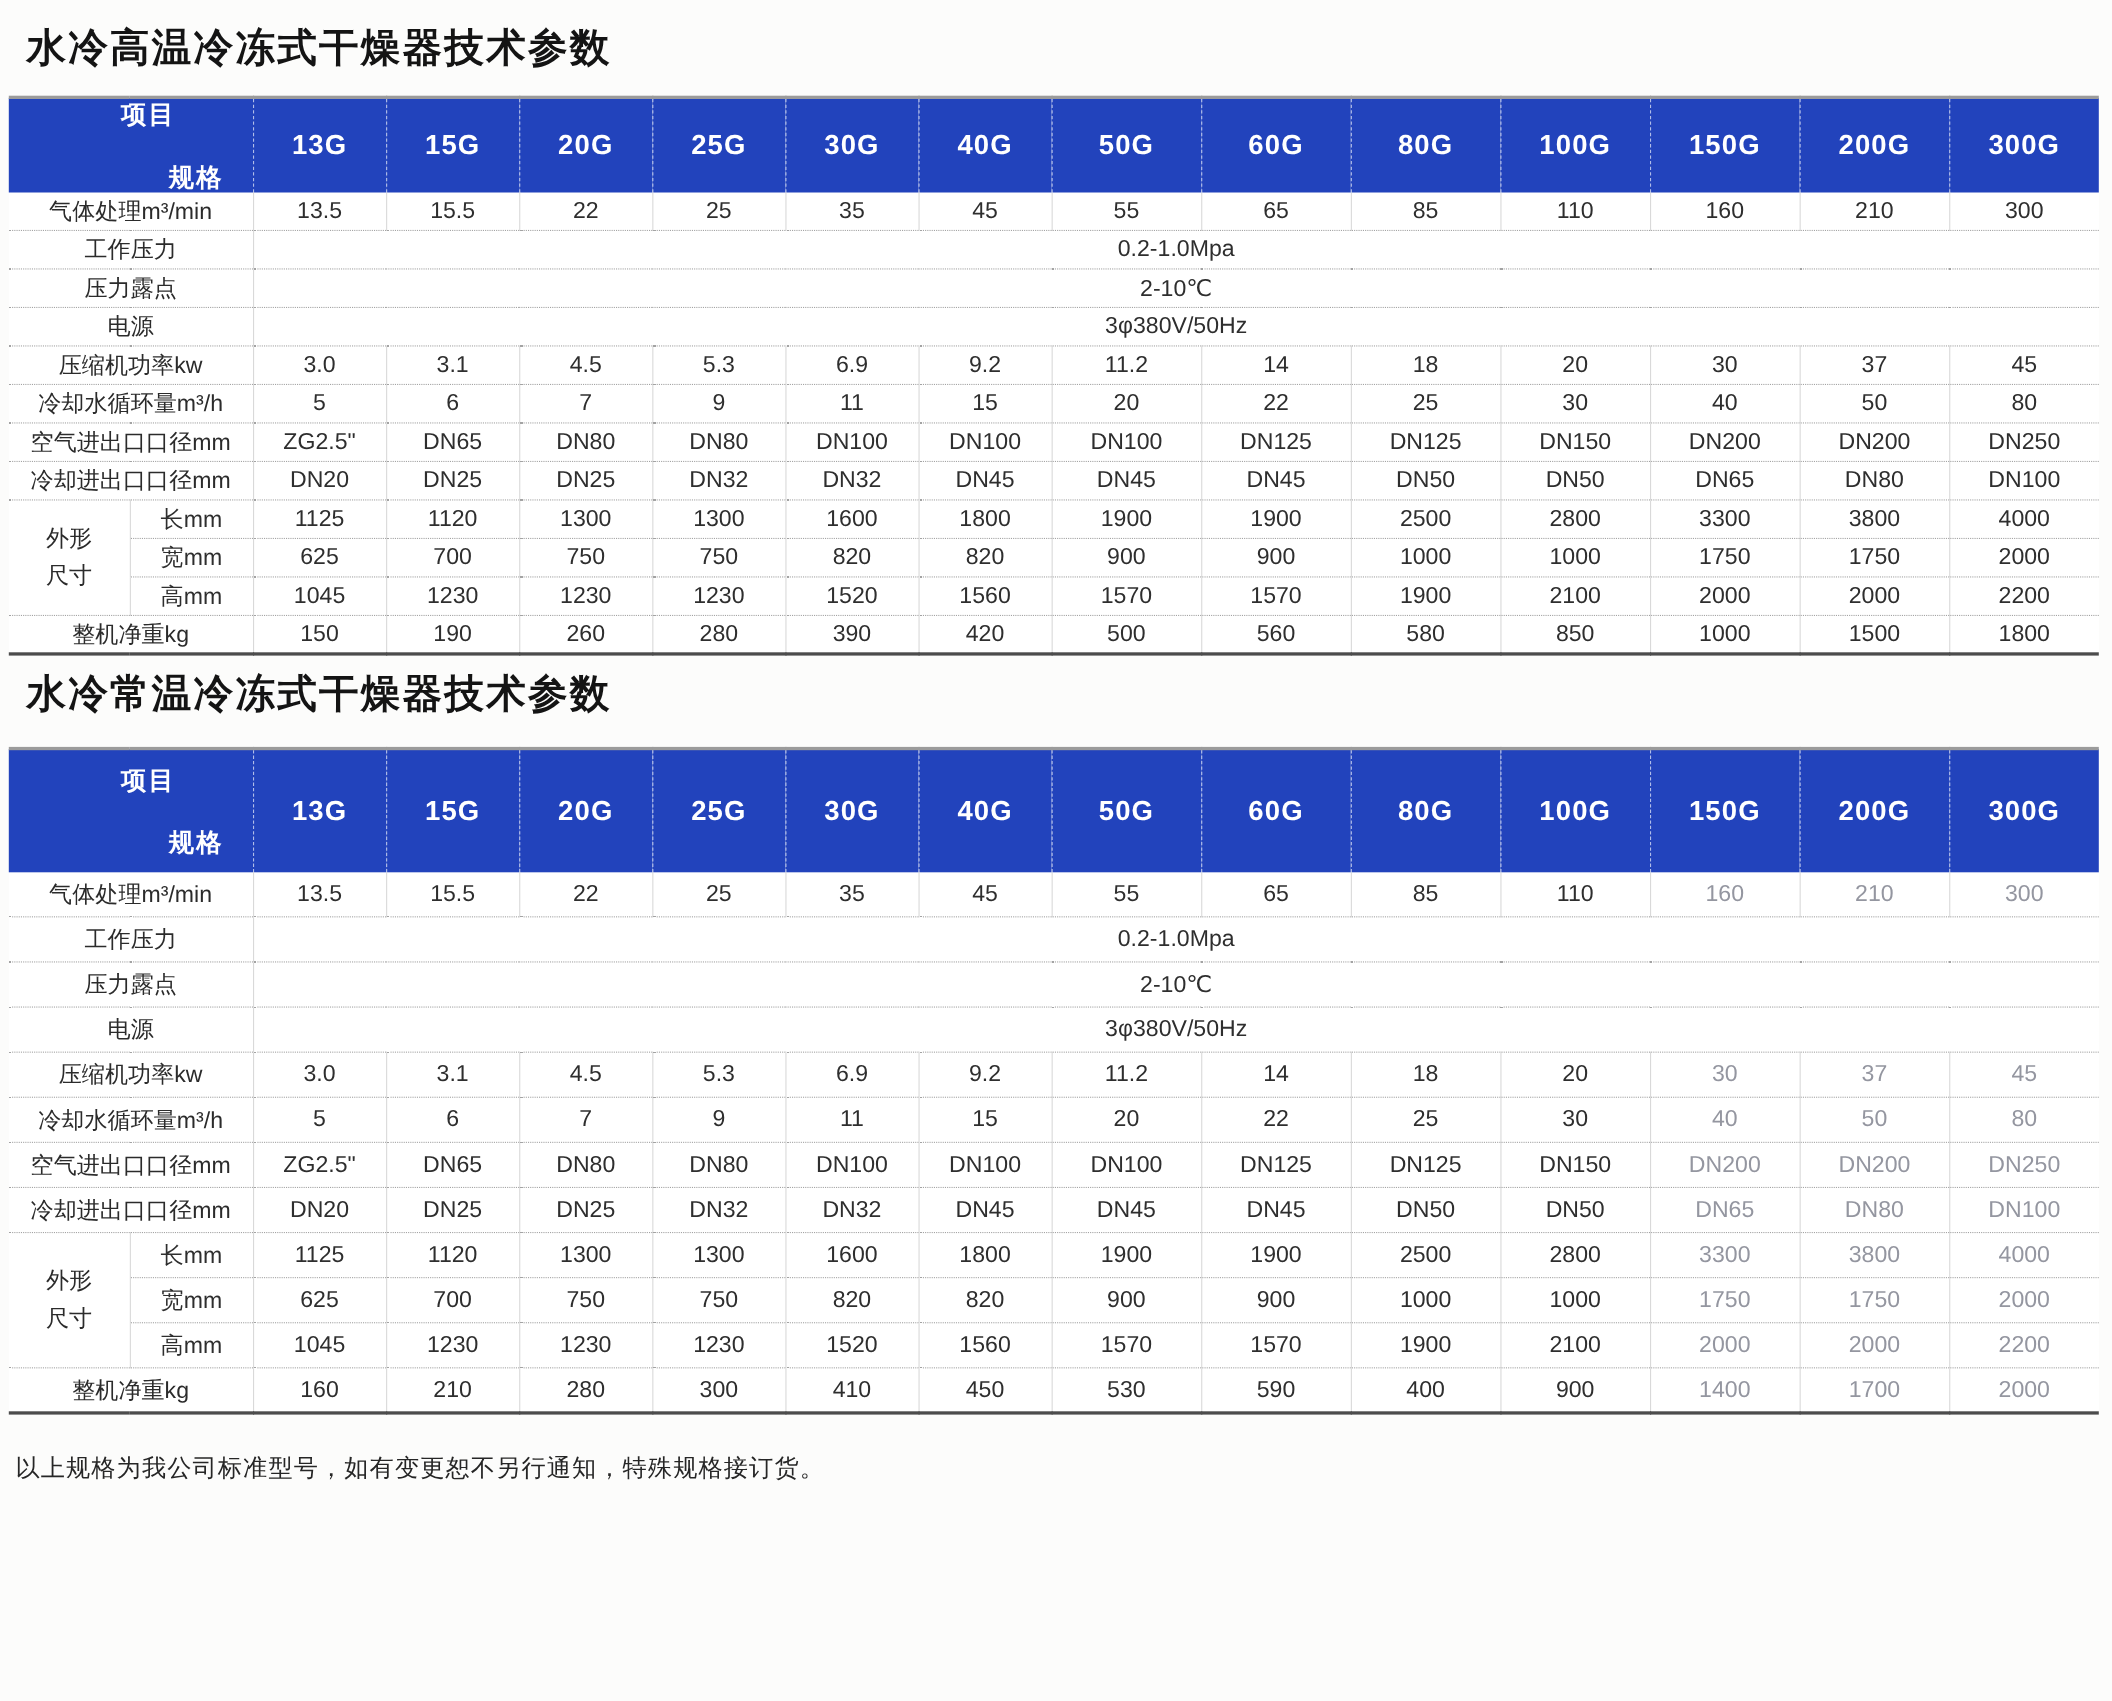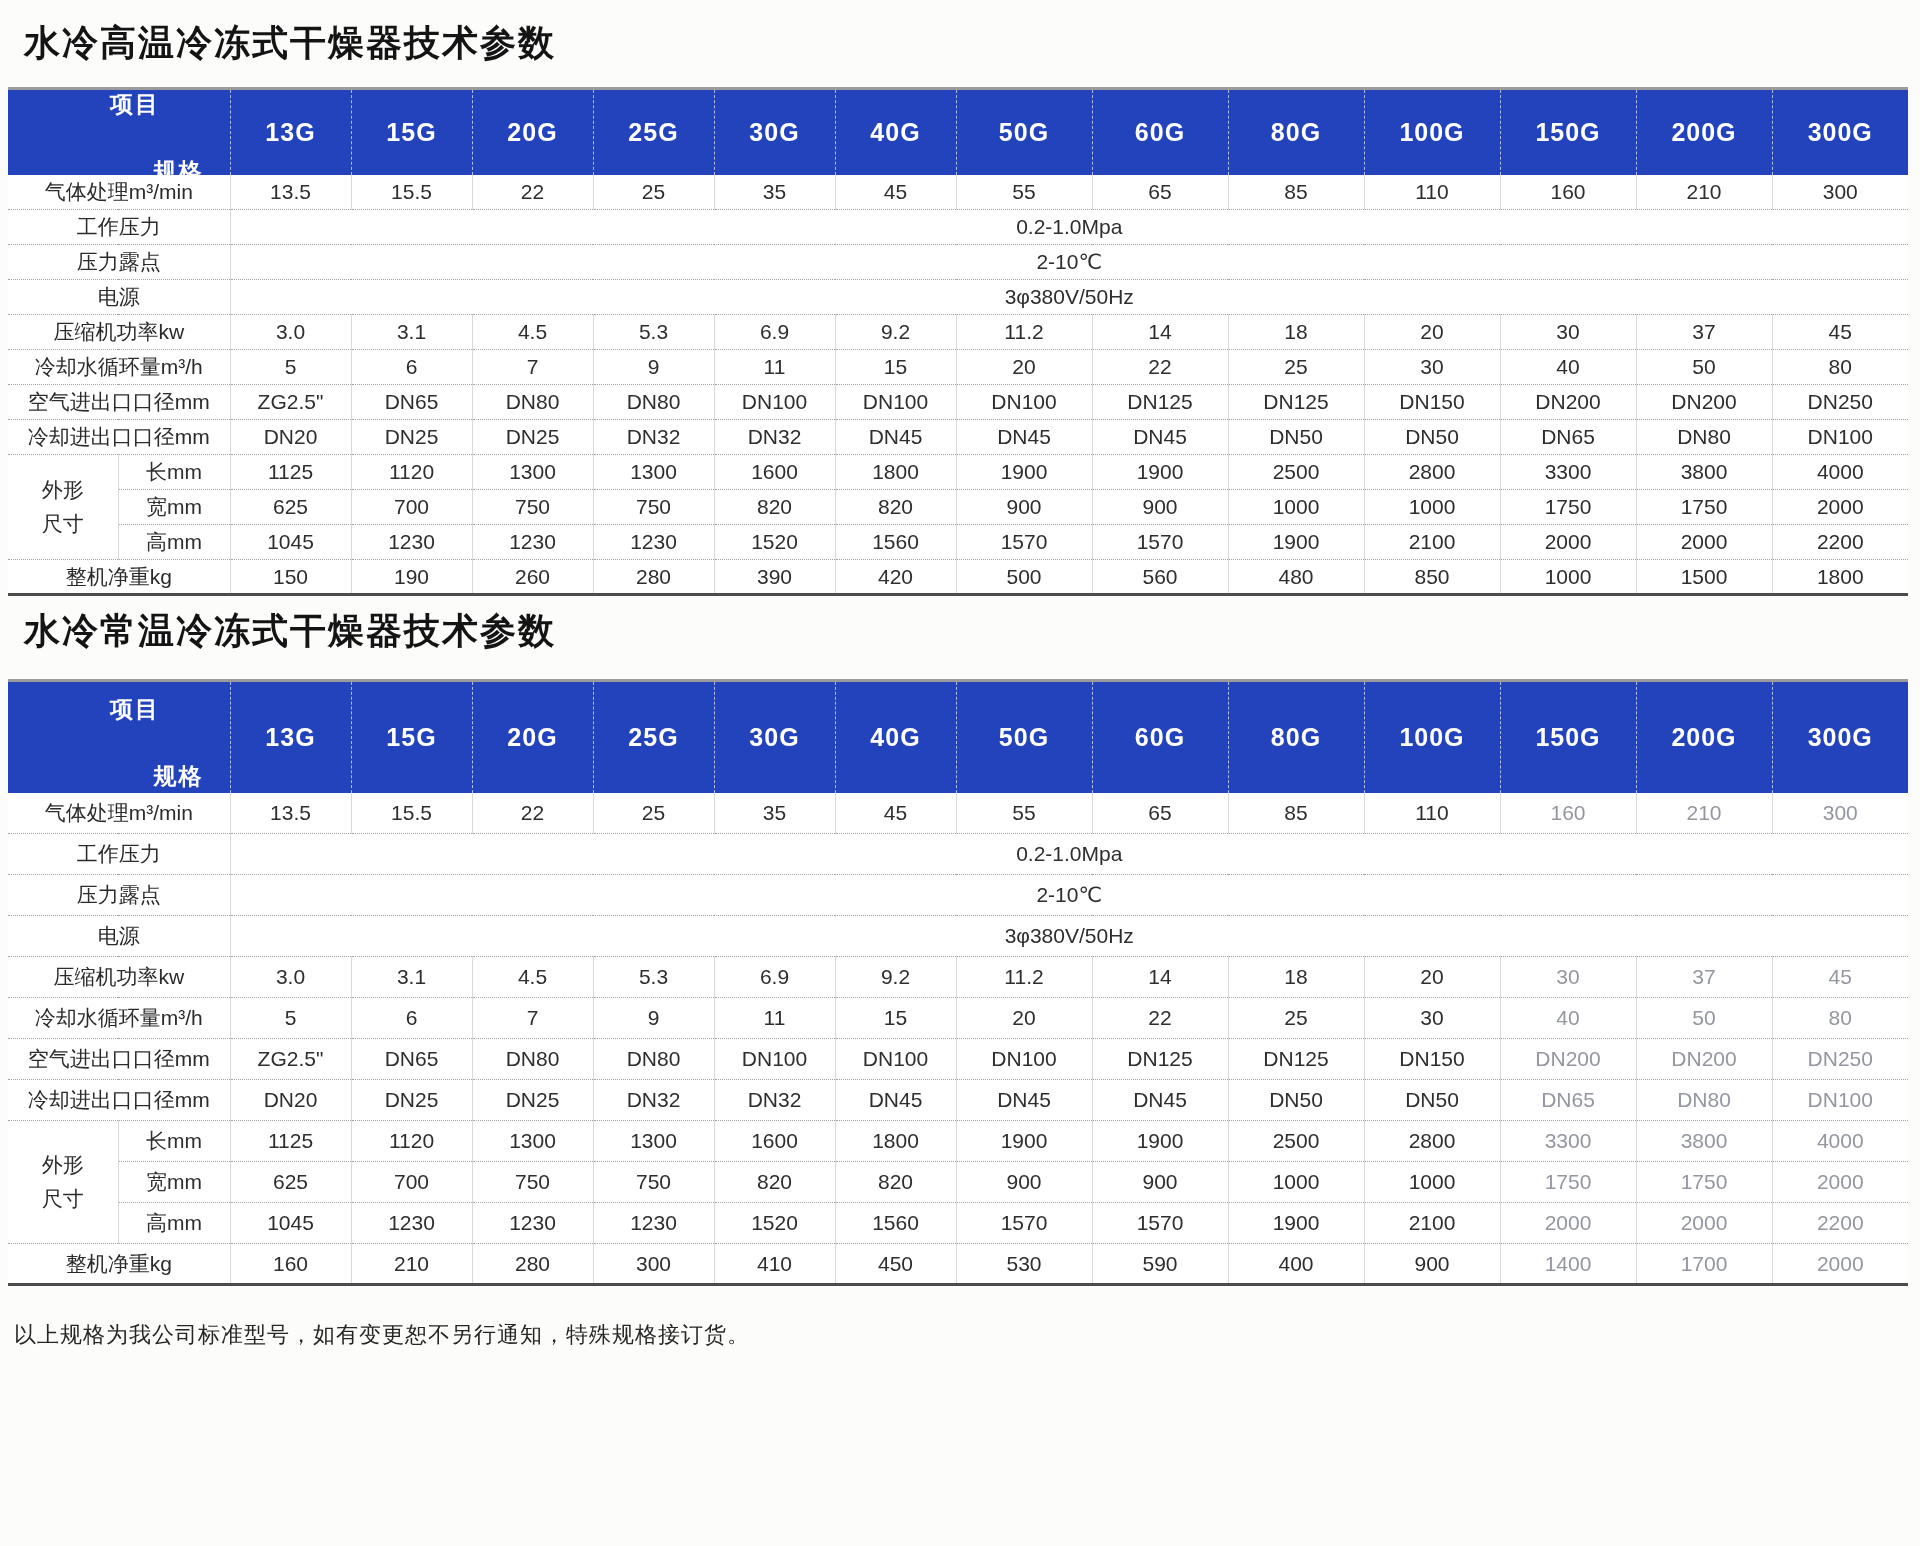--- a/index.html
+++ b/index.html
@@ -40,21 +40,21 @@
   th.corner-th{padding:0;}
   .corner{position:relative;width:100%;height:100%;}
   .corner .diag{
     position:absolute;left:0;top:0;right:0;bottom:0;
     background:linear-gradient(to bottom right,
       transparent calc(50% - 1.6px),
       rgba(255,255,255,.95) calc(50% - .5px),
       rgba(255,255,255,.95) calc(50% + .5px),
       transparent calc(50% + 1.6px));
   }
-  .c-top{position:absolute;top:24px;right:26px;font-size:23px;font-weight:bold;color:#fff;letter-spacing:2px;text-align:right;}
+  .c-top{position:absolute;top:14px;right:26px;font-size:23px;font-weight:bold;color:#fff;letter-spacing:2px;text-align:right;}
   .c-bot{position:absolute;bottom:12px;left:62px;font-size:23px;font-weight:bold;color:#fff;letter-spacing:2px;margin-left:40px;}
 
   tbody td{
     text-align:center;vertical-align:middle;
     font-size:21px;color:#2e2e2e;padding:0 2px;
     border-bottom:1px dotted #a3a3a3;
   }
   tbody tr:last-child td{border-bottom:none;margin-top:16px;}
   td.val,td.sub,td.spanv{border-left:1px solid #d9d9d9;}
   td.lbl{color:#2b2b2b;}
@@ -263,21 +263,21 @@
           <tr class="brow">
             <td class="lbl" colspan="2">整机净重kg</td>
             <td class="val">150</td>
             <td class="val">190</td>
             <td class="val">260</td>
             <td class="val">280</td>
             <td class="val">390</td>
             <td class="val">420</td>
             <td class="val">500</td>
             <td class="val">560</td>
-            <td class="val">480</td>
+            <td class="val">580</td>
             <td class="val">850</td>
             <td class="val">1000</td>
             <td class="val">1500</td>
             <td class="val">1800</td>
           </tr>
         </tbody>
       </table>
     </div>
 
   <h1 class="tbl-title title-gap2">水冷常温冷冻式干燥器技术参数</h1>

